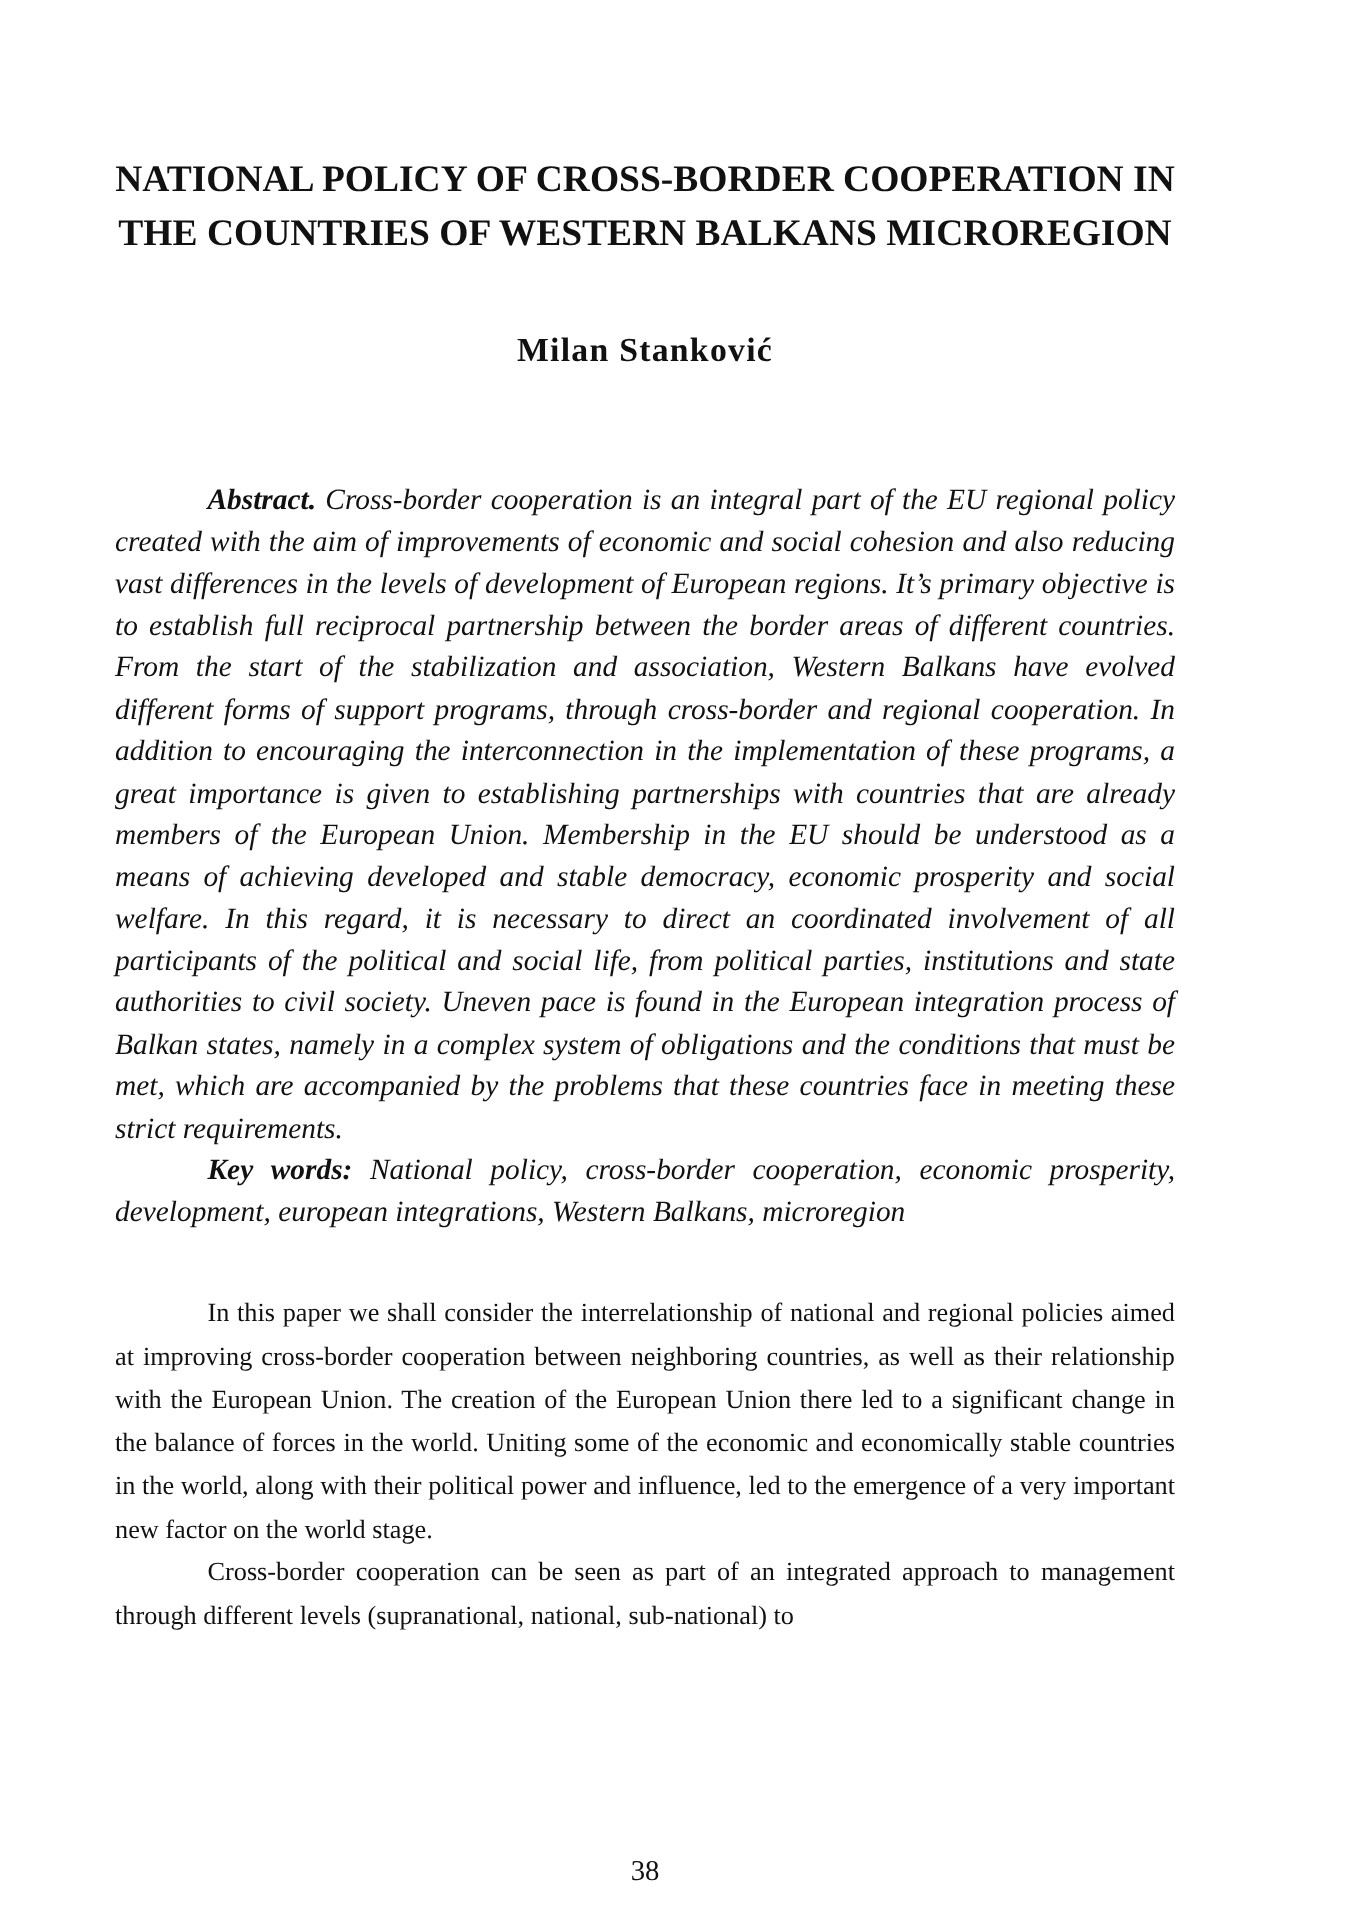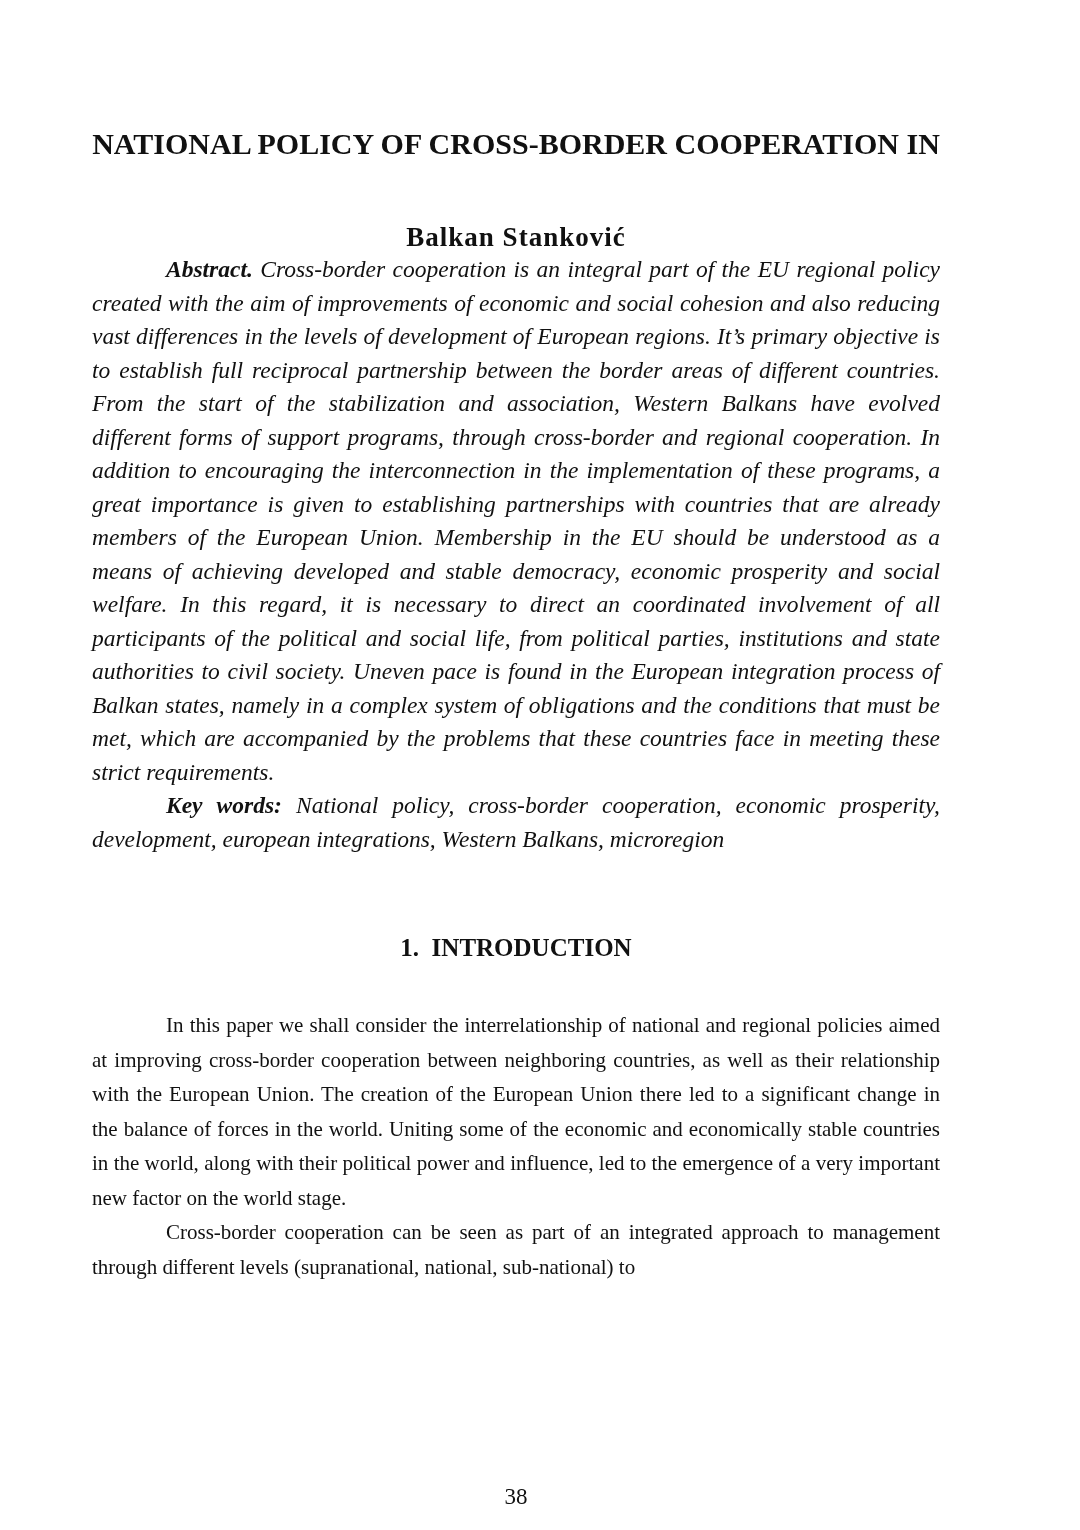--- a/index.html
+++ b/index.html
@@ -29,20 +29,21 @@
   }
   .title-line { display: block; }
   .author {
     margin-top: 57px;
     text-align: center;
     font-size: 27px;
     font-weight: bold;
     letter-spacing: 1px;
   }
   .abstract-block {
+    margin-top: 88px;
   }
   .abstract, .keywords {
     margin: 0;
     font-style: italic;
     font-size: 23.5px;
     line-height: 33.5px;
     text-align: justify;
     text-indent: 74px;
   }
   .abstract b, .keywords b {
@@ -76,33 +77,33 @@
     color: #111111;
   }
 </style>
 </head>
 <body>
 
 <div class="page">
 
   <h1 class="title">
     <span class="title-line">NATIONAL POLICY OF CROSS-BORDER COOPERATION IN</span>
+    <span class="title-line">THE COUNTRIES OF WESTERN BALKANS MICROREGION</span>
   </h1>
 
-  <div class="author">Balkan Stanković</div>
+  <div class="author">Milan Stanković</div>
 
   <div class="abstract-block">
     <p class="abstract"><b>Abstract.</b>
       <span>Cross-border cooperation is an integral part of the EU regional policy created with the aim of improvements of economic and social cohesion and also reducing vast differences in the levels of development of European regions. It’s primary objective is to establish full reciprocal partnership between the border areas of different countries. From the start of the stabilization and association, Western Balkans have evolved different forms of support programs, through cross-border and regional cooperation. In addition to encouraging the interconnection in the implementation of these programs, a great importance is given to establishing partnerships with countries that are already members of the European Union. Membership in the EU should be understood as a means of achieving developed and stable democracy, economic prosperity and social welfare. In this regard, it is necessary to direct an coordinated involvement of all participants of the political and social life, from political parties, institutions and state authorities to civil society. Uneven pace is found in the European integration  process of Balkan states, namely  in a complex system of obligations and the conditions that must be met, which are accompanied by the problems that these countries face in meeting these strict requirements.</span>
     </p>
     <p class="keywords"><b>Key words:</b>
       <span>National policy, cross-border cooperation, economic prosperity, development, european integrations, Western Balkans, microregion</span>
     </p>
   </div>
 
-  <h2 class="section-heading">1.  INTRODUCTION</h2>
 
   <p class="body-par first">In this paper we shall consider the interrelationship of national and regional policies aimed at improving cross-border cooperation between neighboring countries, as well as their relationship with the European Union. The creation of the European Union there led to a significant change in the balance of forces in the world. Uniting some of the economic and economically stable countries in the world, along with their political power and influence, led to the emergence of a very important new factor on the world stage.</p>
   <p class="body-par">Cross-border cooperation can be seen as part of an integrated approach to management through different levels (supranational, national, sub-national) to</p>
 
   <div class="page-number">38</div>
 
 </div>
 
 </body></html>

